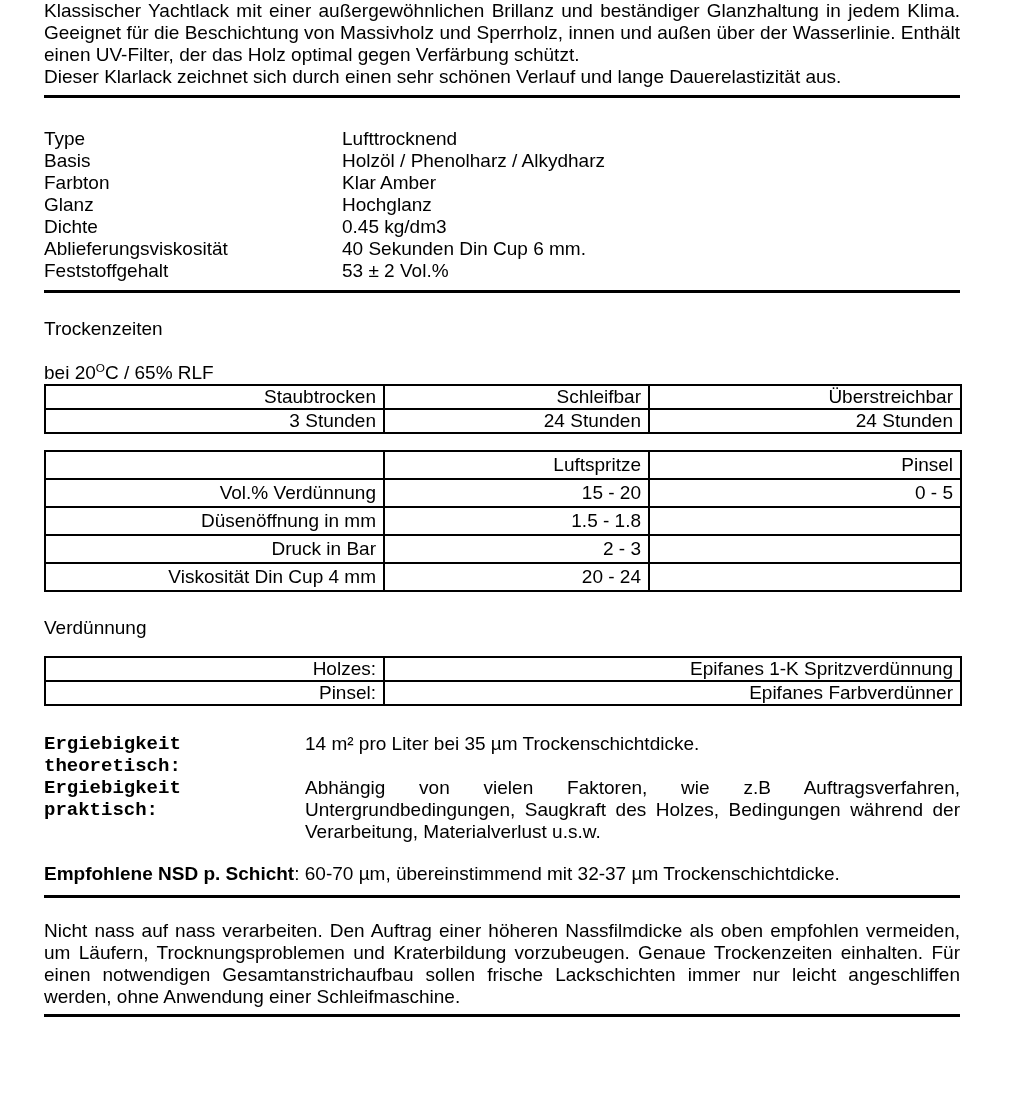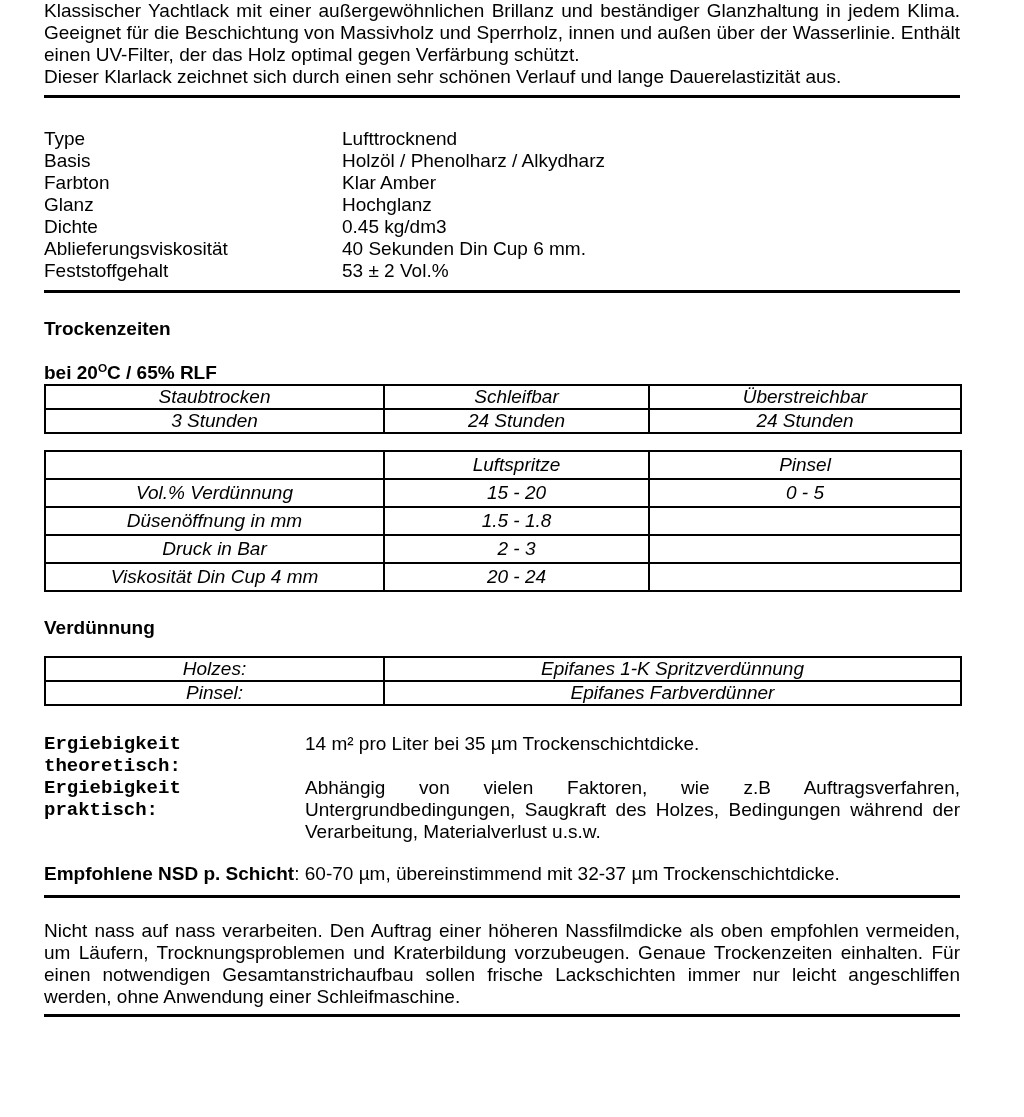--- a/index.html
+++ b/index.html
@@ -27,51 +27,50 @@
   .rule-2 { margin-top: 8px; }
   .rule-3 { margin-top: 10px; }
   .rule-4 { margin-top: 6px; }
 
   .specs { margin-top: 30px; }
   .spec-row { display: flex; gap: 37px; }
   .spec-label { width: 261px; flex: none; }
   .spec-value { flex: 1; }
 
   .heading {
-    font-weight: bold;
+    font-weight: normal;
     font-size: 19px;
     line-height: 22px;
     margin: 0;
   }
   .heading-drying { margin-top: 25px; }
   .heading-application { margin-top: 27px; }
   .heading-thinning { margin-top: 25px; }
   .heading-instructions { margin-top: 29px; }
 
-  .condition-line { margin-top: 22px; font-weight: bold; }
+  .condition-line { margin-top: 22px; }
   .condition-line sup {
     font-size: 62%;
     vertical-align: super;
     line-height: 0;
   }
 
   table {
     border-collapse: collapse;
     table-layout: fixed;
     width: 916px;
   }
   td {
     border: 2px solid #000000;
     padding: 0 7px;
-    text-align: center;
+    text-align: right;
     font-weight: normal;
     vertical-align: middle;
     overflow: hidden;
     white-space: nowrap;
-    font-style: italic;
   }
   .tbl-application { margin-top: 16px; }
   .tbl-application td { padding: 2px 7px; }
   .tbl-thinning { margin-top: 17px; }
 
   .coverage { margin-top: 27px; }
   .coverage-row { display: flex; align-items: flex-start; }
   .coverage-label { width: 261px; flex: none; font-weight: bold; font-family: Liberation Mono, monospace; }
   .coverage-value { flex: 1; }
 

